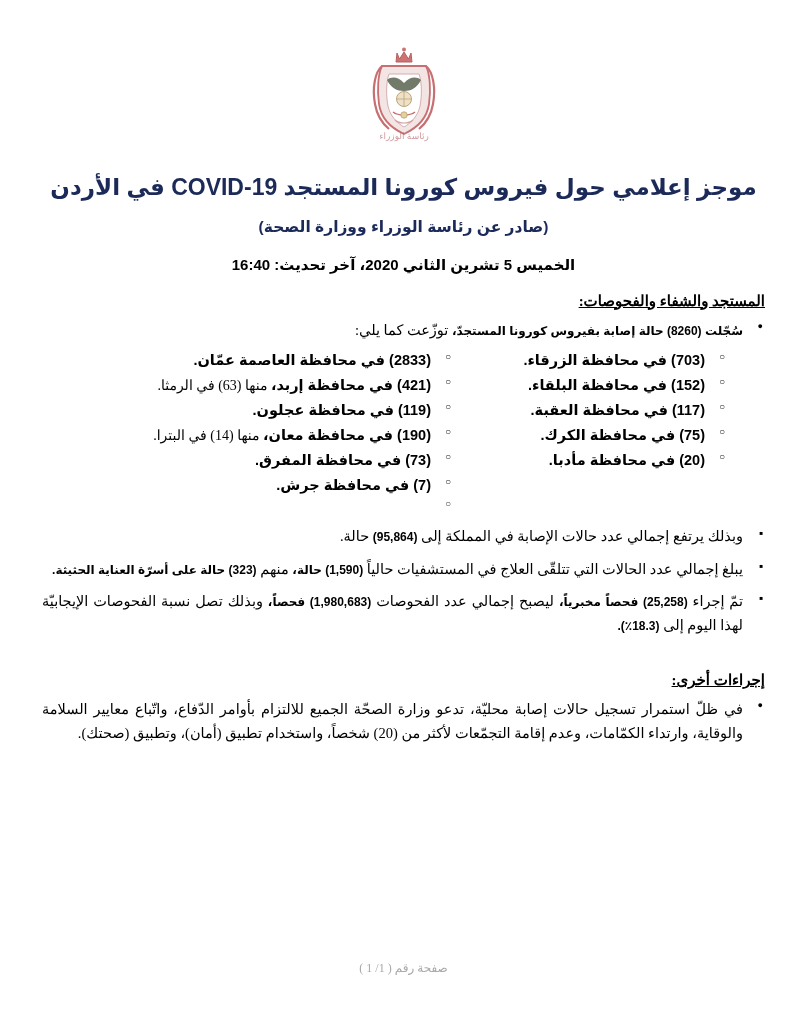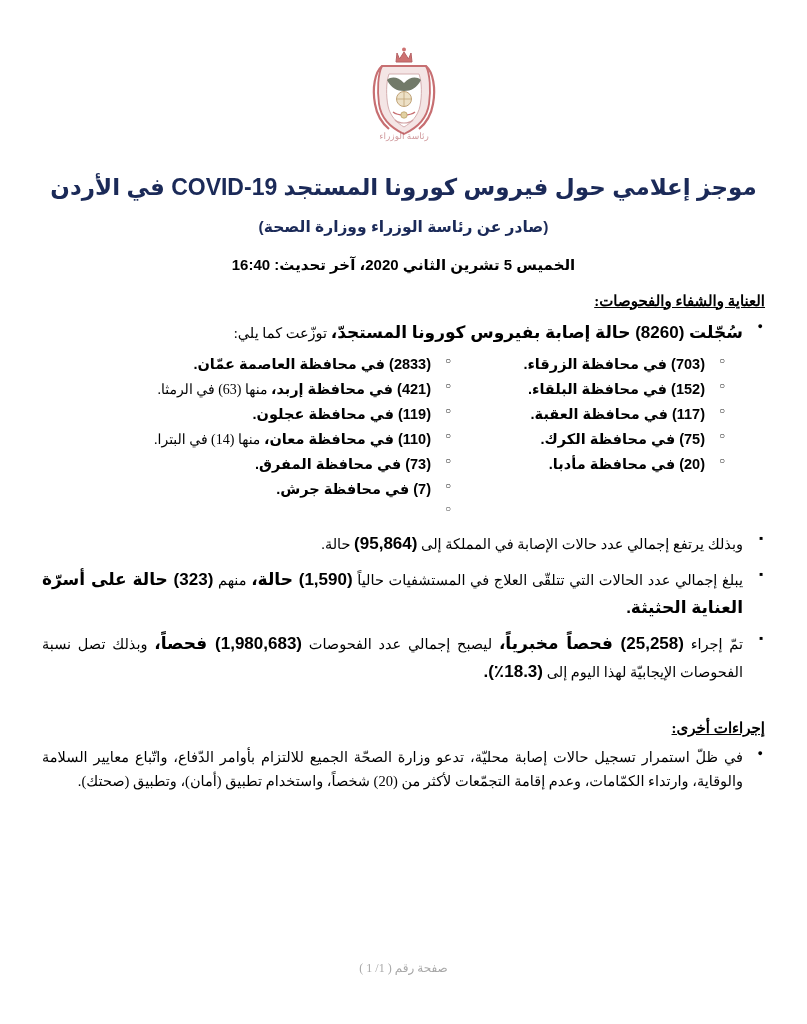--- a/index.html
+++ b/index.html
@@ -107,21 +107,21 @@
     content: "\25AA";
     font-size: 12px;
     top: -1px;
     line-height: 1.55;
   }
   li.center-first { text-align: center; }
 
   b, .b {
     font-family: "Liberation Sans", "DejaVu Sans", sans-serif;
     font-weight: bold;
-    font-size: 17px;
+    font-size: 12px;
   }
 
   
   .gov-block {
     margin-top: 6px;
     display: flex;
     flex-direction: row;
     justify-content: flex-start;
     padding-right: 30px;
   }
@@ -222,21 +222,21 @@
           <text x="39" y="95" text-anchor="middle" font-family="'Liberation Serif', serif" font-size="9" fill="#a8444a">رئاسة الوزراء</text>
         </g>
       </svg>
     </div>
   </div>
 
   <div class="doc-title">موجز إعلامي حول فيروس كورونا المستجد COVID-19 في الأردن</div>
   <div class="doc-subtitle">(صادر عن رئاسة الوزراء ووزارة الصحة)</div>
   <div class="doc-date">الخميس 5 تشرين الثاني 2020، آخر تحديث: 16:40</div>
 
-  <div class="section-heading right">العناية والشفاء والفحوصات:</div>
+  <div class="section-heading right">المستجد والشفاء والفحوصات:</div>
 
   <ul class="lvl1">
     <li class="center-first">
       <span class="b">سُجّلت </span><span class="b">(8260)</span><span class="b"> حالة إصابة بفيروس كورونا المستجدّ،</span><span> توزّعت كما يلي:</span>
     </li>
   </ul>
 
   <div class="gov-block">
     <div class="gov-col left-col">
       <div class="gov-item">
@@ -260,21 +260,21 @@
       <div class="gov-item">
         <span class="num">(2833)</span><span class="num"> في محافظة العاصمة عمّان.</span><span class="tail"></span>
       </div>
       <div class="gov-item">
         <span class="num">(421)</span><span class="num"> في محافظة إربد،</span><span class="tail"> منها (63) في الرمثا.</span>
       </div>
       <div class="gov-item">
         <span class="num">(119)</span><span class="num"> في محافظة عجلون.</span><span class="tail"></span>
       </div>
       <div class="gov-item">
-        <span class="num">(110)</span><span class="num"> في محافظة معان،</span><span class="tail"> منها (14) في البترا.</span>
+        <span class="num">(190)</span><span class="num"> في محافظة معان،</span><span class="tail"> منها (14) في البترا.</span>
       </div>
       <div class="gov-item">
         <span class="num">(73)</span><span class="num"> في محافظة المفرق.</span><span class="tail"></span>
       </div>
       <div class="gov-item">
         <span class="num">(7)</span><span class="num"> في محافظة جرش.</span><span class="tail"></span>
       </div>
       <div class="gov-extra"></div>
     </div>
   </div>

